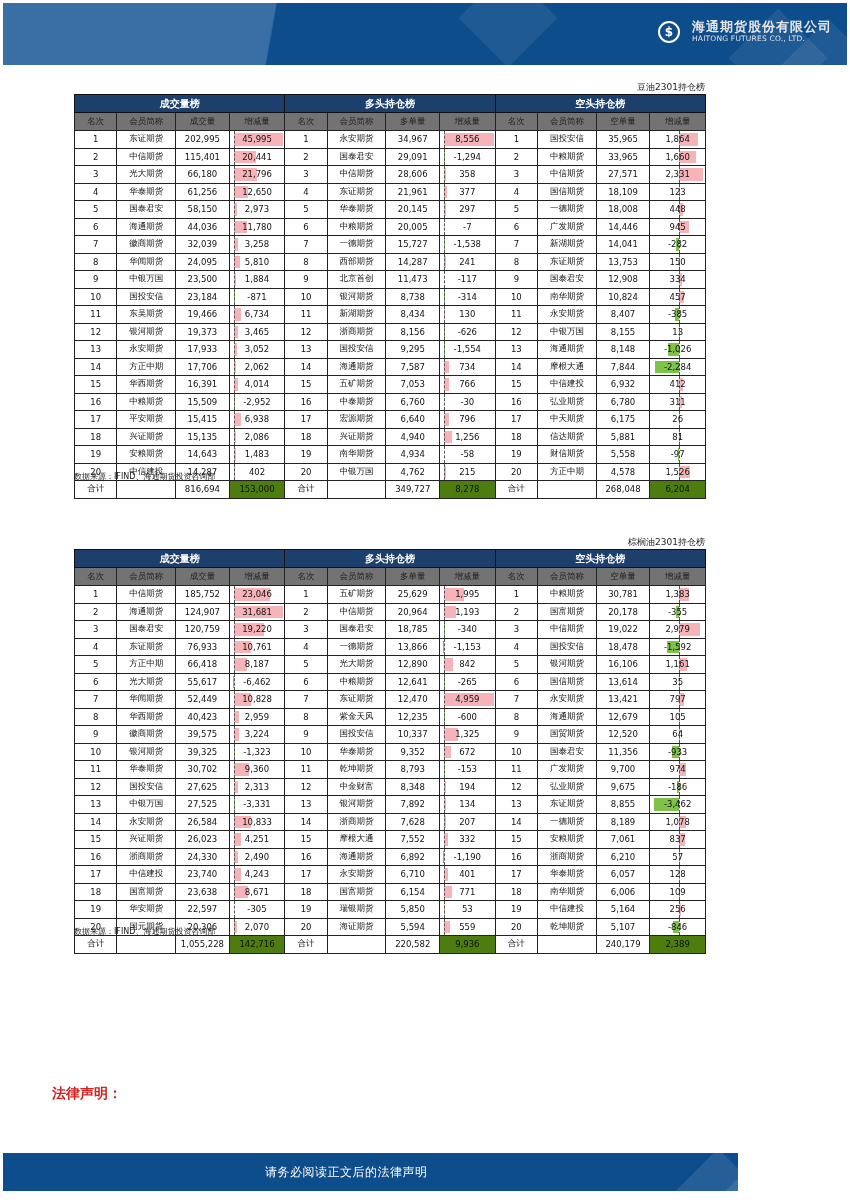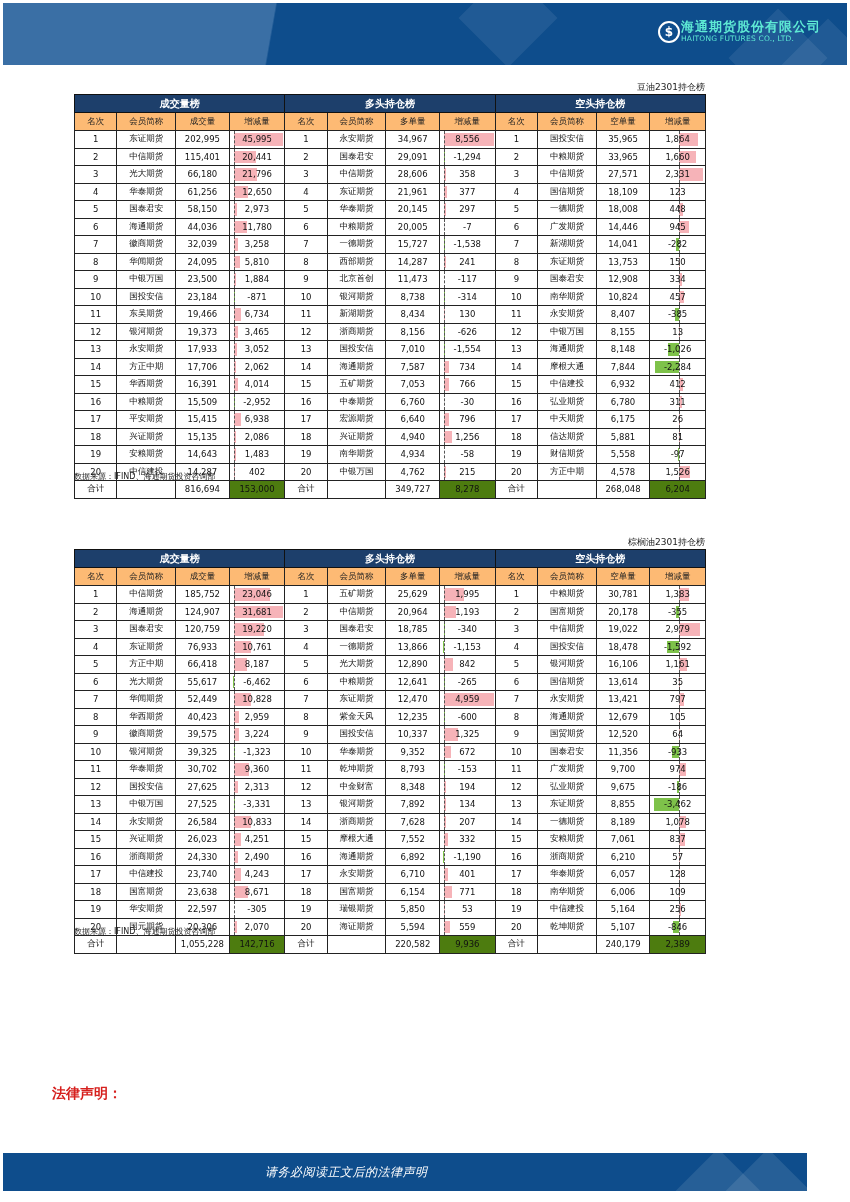--- a/index.html
+++ b/index.html
@@ -7,39 +7,39 @@
          font-family:"DejaVu Sans", sans-serif; color:#111; }
   .header { position:absolute; left:3px; top:3px; width:844px; height:62px; background:#0e4d8c; overflow:hidden; }
   .header .shade { position:absolute; left:0; top:0; width:330px; height:62px;
          background:linear-gradient(100deg,#3a6fa5 0%,#3a6fa5 80%,transparent 80.5%); }
   .header .diamond { position:absolute; width:70px; height:70px; background:rgba(255,255,255,0.08); transform:rotate(45deg); }
   .header .title { position:absolute; left:18px; top:20px; color:#fff; font-size:18px; font-weight:bold; letter-spacing:1px; }
   .header .title span { margin-right:14px; }
   .logo { position:absolute; left:655px; top:17px; display:flex; align-items:center; }
   .logo .mark { width:22px; height:22px; border:2px solid #fff; border-radius:50%; color:#fff; font-size:12px;
          display:flex; align-items:center; justify-content:center; box-sizing:border-box; font-weight:bold; }
-  .logo .txt { margin-left:1px; color:#5eead4; }
+  .logo .txt { margin-left:12px; color:#e5e5e5; }
   .logo .cn { font-size:13px; font-weight:bold; letter-spacing:1px; line-height:14px; }
   .logo .en { font-size:7.5px; line-height:9px; letter-spacing:0.2px; }
 
   .block { position:absolute; left:74px; width:631px; }
   .caption { position:absolute; right:0; font-size:9px; color:#222; }
   table.rank { border-collapse:collapse; position:absolute; left:0; width:631px; table-layout:fixed; }
   table.rank td, table.rank th { border:1px solid #222; font-size:8.5px; text-align:center; height:16.5px; padding:0; position:relative; white-space:nowrap; }
   table.rank th.grp { background:#1d3f6b; color:#fff; font-size:10px; height:17px; font-weight:bold; border-color:#111; }
-  table.rank th.col { background:#fdba74; font-weight:normal; color:#222; height:17px; }
+  table.rank th.col { background:#737373; font-weight:normal; color:#222; height:17px; }
   td.delta .bar { position:absolute; top:2px; bottom:2px; }
   td.delta .bar.pos { background:#f6b3b8; }
   td.delta .bar.neg { background:#7ec24a; }
   td.delta .axis { position:absolute; top:0; bottom:0; width:0; border-left:1px dashed #555; }
   td.delta .v { position:relative; z-index:2; }
   td.total-delta { background:#4d7c0f; }
   .source { position:absolute; left:0; font-size:8px; color:#222; }
   .legal { position:absolute; left:52px; top:1085px; color:#d6201e; font-size:14px; font-weight:bold; }
-  .footer { position:absolute; left:3px; top:1153px; width:804px; height:38px; background:#0e4d8c; overflow:hidden;font-style:italic; }
+  .footer { position:absolute; left:3px; top:1153px; width:735px; height:38px; background:#0e4d8c; overflow:hidden; }
   .footer .note { position:absolute; left:262px; top:11px; color:#fff; font-size:12px; letter-spacing:0.5px; }
   .footer .diamond { position:absolute; width:60px; height:60px; background:rgba(255,255,255,0.10); transform:rotate(45deg); }
 </style>
 </head>
 <body>
 
 <div class="header">
   <div class="shade"></div>
   <div class="diamond" style="left:470px;top:-20px;"></div>
   <div class="diamond" style="left:740px;top:20px;"></div>
@@ -258,21 +258,21 @@
           <td>8,155</td>
           <td class="delta"><div class="bar pos" style="left: 52%; width: 0.250965%;"></div><div class="axis" style="left: 52%;"></div><span class="v">13</span></td>
         </tr>
         <tr>
           <td>13</td>
           <td>永安期货</td>
           <td>17,933</td>
           <td class="delta"><div class="bar pos" style="left: 8%; width: 5.97195%;"></div><div class="axis" style="left: 8%;"></div><span class="v">3,052</span></td>
           <td>13</td>
           <td>国投安信</td>
-          <td>7,010</td>
+          <td>9,295</td>
           <td class="delta"><div class="bar neg" style="left: 6.54698%; width: 1.45302%;"></div><div class="axis" style="left: 8%;"></div><span class="v">-1,554</span></td>
           <td>13</td>
           <td>海通期货</td>
           <td>8,148</td>
           <td class="delta"><div class="bar neg" style="left: 32.1931%; width: 19.8069%;"></div><div class="axis" style="left: 52%;"></div><span class="v">-1,026</span></td>
         </tr>
         <tr>
           <td>14</td>
           <td>方正中期</td>
           <td>17,706</td>

